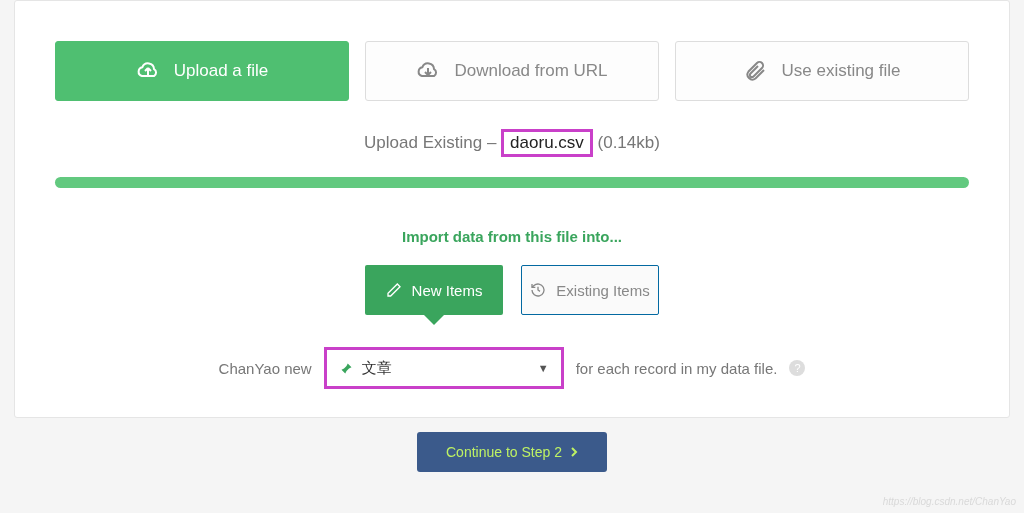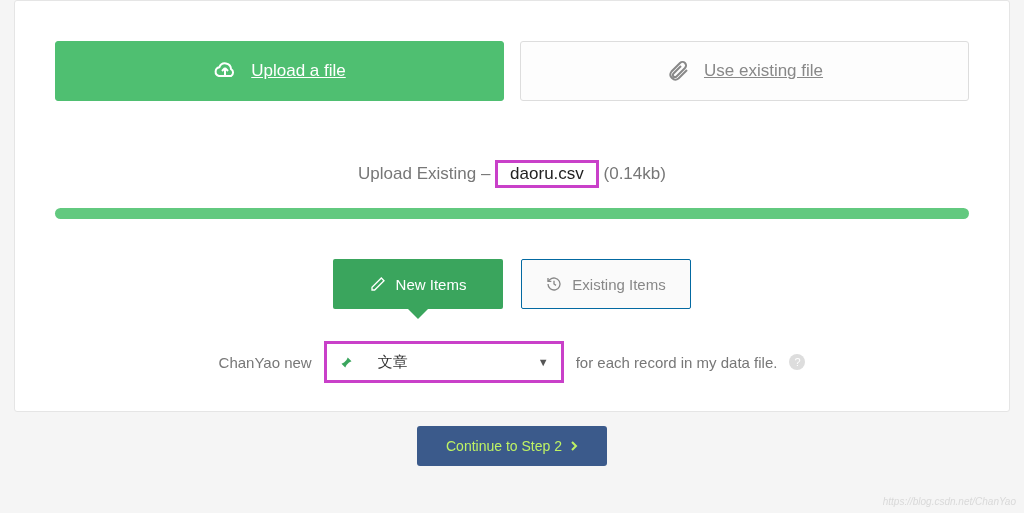--- a/index.html
+++ b/index.html
@@ -29,39 +29,37 @@
       display: flex;
       align-items: center;
       justify-content: center;
       gap: 14px;
       font-size: 17px;
       border-radius: 3px;
       cursor: pointer;
       border: 1px solid #ddd;
       color: #888;
       background: #fdfdfd;
-      text-decoration: underline;
     }
     .tab-btn.active {
       background: #4fbf71;
       color: #fff;
       border-color: #4fbf71;
     }
     .upload-status {
       text-align: center;
       color: #777;
       font-size: 17px;
       margin-bottom: 20px;
     }
     .filename-box {
       display: inline-block;
       border: 3px solid #c940c9;
-      padding: 1px 12px;
+      padding: 1px 6px;
       color: #222;
-      margin-top: 31px;
     }
     .progress-bar {
       height: 11px;
       background: #62c97f;
       border-radius: 6px;
       margin: 0 0 40px 0;
     }
     .section-title {
       text-align: center;
       color: #3aa55d;
@@ -69,21 +67,21 @@
       font-size: 15px;
       margin-bottom: 20px;
     }
     .sub-tab-row {
       display: flex;
       justify-content: center;
       gap: 18px;
       margin-bottom: 32px;
     }
     .sub-tab {
-      width: 170px;
+      width: 138px;
       height: 50px;
       display: flex;
       align-items: center;
       justify-content: center;
       gap: 10px;
       font-size: 15px;
       border-radius: 2px;
       cursor: pointer;
       position: relative;
     }
@@ -114,21 +112,21 @@
       color: #777;
       font-size: 15px;
     }
     .select-box {
       width: 240px;
       height: 42px;
       border: 3px solid #c940c9;
       display: flex;
       align-items: center;
       padding: 0 12px;
-      gap: 24px;
+      gap: 8px;
       background: #fff;
       position: relative;
       cursor: pointer;
     }
     .select-box .caret {
       margin-left: auto;
       color: #555;
       font-size: 11px;
     }
     .help-icon {
@@ -174,32 +172,40 @@
   <div class="tab-row">
     <div class="tab-btn active">
       <svg width="24" height="24" viewBox="0 0 24 24" fill="none" stroke="currentColor" stroke-width="2">
         <path d="M18 10a6 6 0 0 0-11.6-1.8A4.5 4.5 0 0 0 6 17h12a4 4 0 0 0 0-7z"></path>
         <path d="M12 16V9m0 0l-3 3m3-3l3 3"></path>
       </svg>
       <span>Upload a file</span>
     </div>
     <div class="tab-btn">
       <svg width="24" height="24" viewBox="0 0 24 24" fill="none" stroke="currentColor" stroke-width="2">
+        <path d="M18 10a6 6 0 0 0-11.6-1.8A4.5 4.5 0 0 0 6 17h12a4 4 0 0 0 0-7z"></path>
+        <path d="M12 9v7m0 0l-3-3m3 3l3-3"></path>
+      </svg>
+      <span>Download from URL</span>
+    </div>
+    <div class="tab-btn">
+      <svg width="24" height="24" viewBox="0 0 24 24" fill="none" stroke="currentColor" stroke-width="2">
         <path d="M21 11l-8.5 8.5a5 5 0 0 1-7-7L14 4a3.5 3.5 0 0 1 5 5l-8.5 8.5a2 2 0 0 1-3-3L15 7"></path>
       </svg>
       <span>Use existing file</span>
     </div>
   </div>
 
   <div class="upload-status">
     <span>Upload Existing – </span><span class="filename-box">daoru.csv</span><span> (0.14kb)</span>
   </div>
 
   <div class="progress-bar"></div>
 
+  <div class="section-title">Import data from this file into...</div>
 
   <div class="sub-tab-row">
     <div class="sub-tab active">
       <svg width="16" height="16" viewBox="0 0 24 24" fill="none" stroke="currentColor" stroke-width="2">
         <path d="M17 3l4 4L7 21H3v-4L17 3z"></path>
       </svg>
       <span>New Items</span>
     </div>
     <div class="sub-tab inactive">
       <svg width="16" height="16" viewBox="0 0 24 24" fill="none" stroke="currentColor" stroke-width="2">

